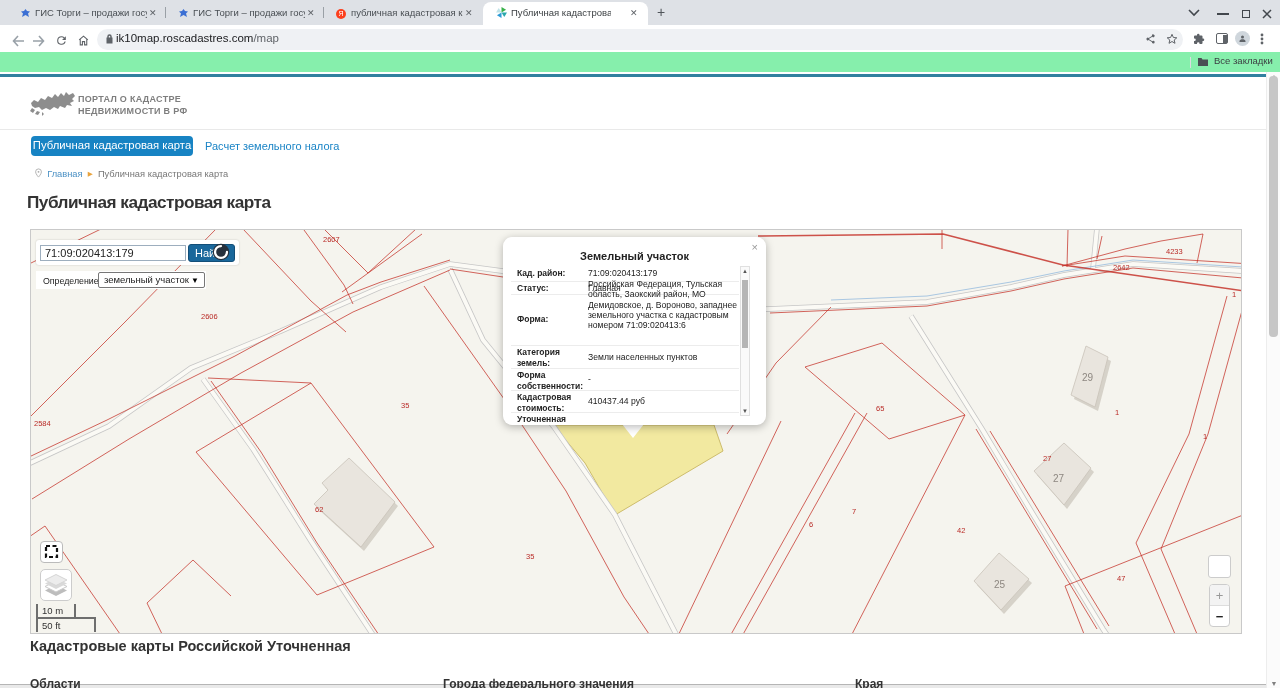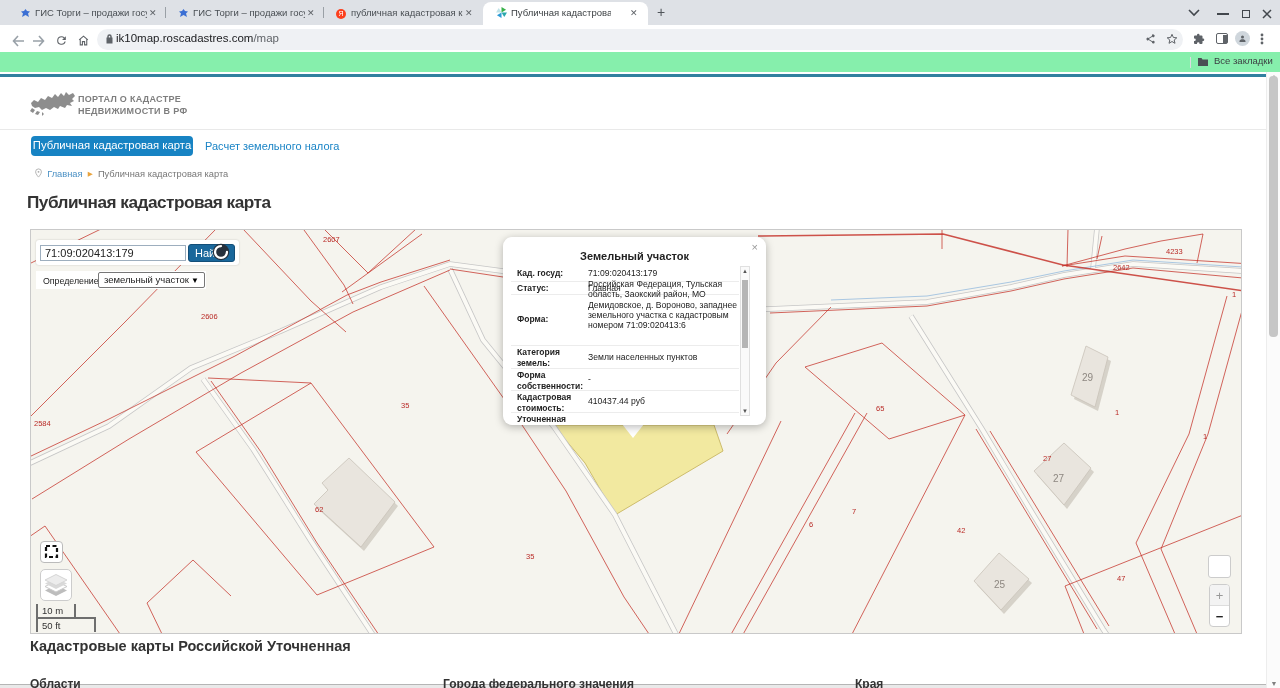--- a/index.html
+++ b/index.html
@@ -310,21 +310,21 @@
 <div id="btnC"></div>
 <div id="zoomctl">
       <div id="zplus">+</div>
       <div id="zminus">−</div>
     </div>
 
 <div id="ptail"></div>
 <div id="popup">
   <div id="ptitle">Земельный участок</div>
   <div id="pclose">×</div>
-  <div class="plbl" style="top:31px">Кад. госуд:</div>
+  <div class="plbl" style="top:31px">Кад. район:</div>
       <div class="pval" style="top:31px">71:09:020413:179</div>
   <div class="psep" style="top:44px"></div>
   <div class="plbl" style="top:46px">Статус:</div>
       <div class="pval" style="top:46px">Главная</div>
   <div class="psep" style="top:57px"></div>
   <div class="plbl" style="top:77px">Форма:</div>
       <div class="pval" style="top:42px">Российская Федерация, Тульская область, Заокский район, МО Демидовское, д. Вороново, западнее земельного участка с кадастровым номером 71:09:020413:6</div>
   <div class="psep" style="top:108px"></div>
   <div class="plbl" style="top:110px">Категория земель:</div>
       <div class="pval" style="top:115px">Земли населенных пунктов</div>

